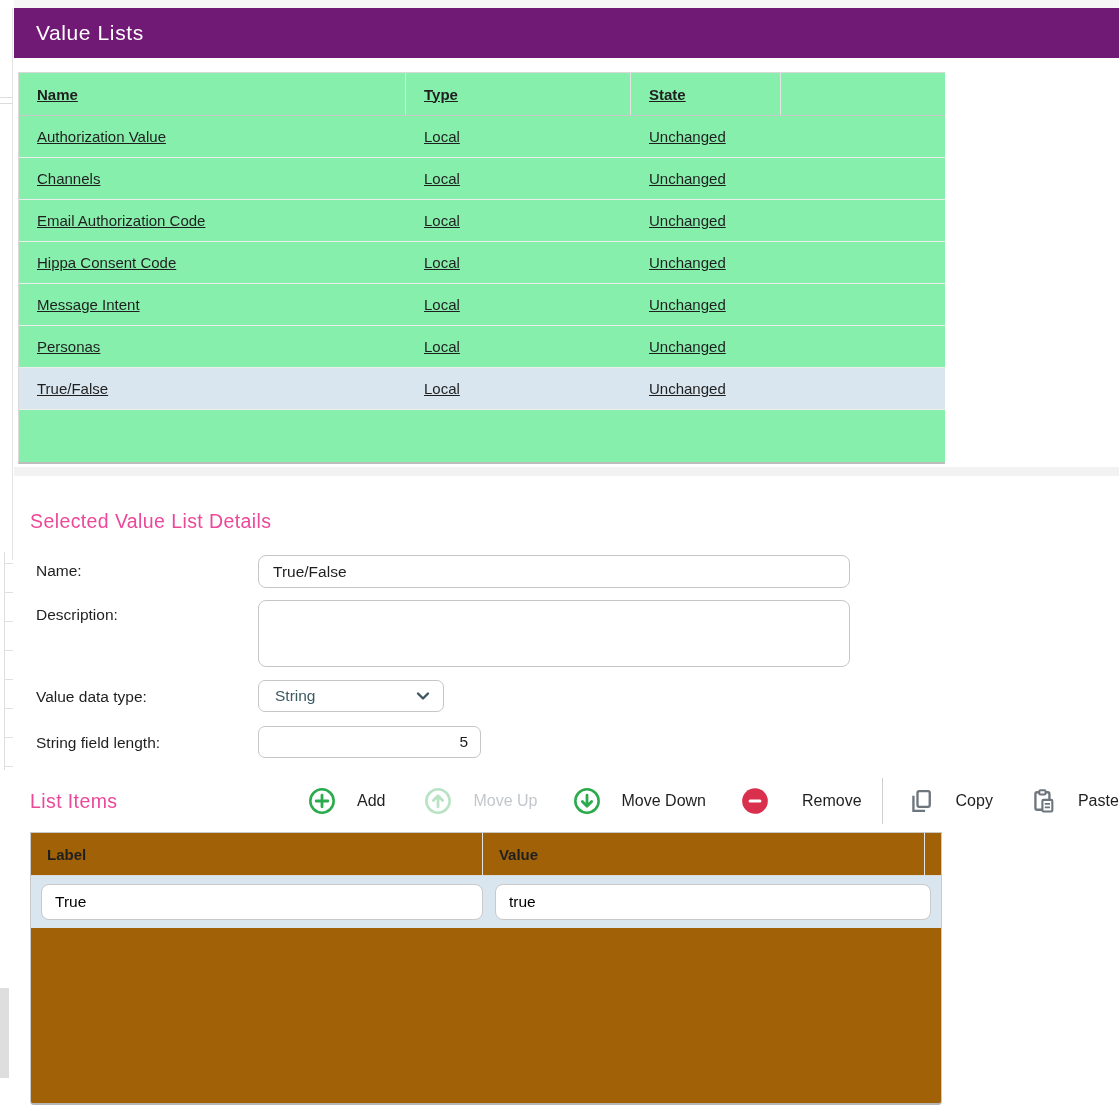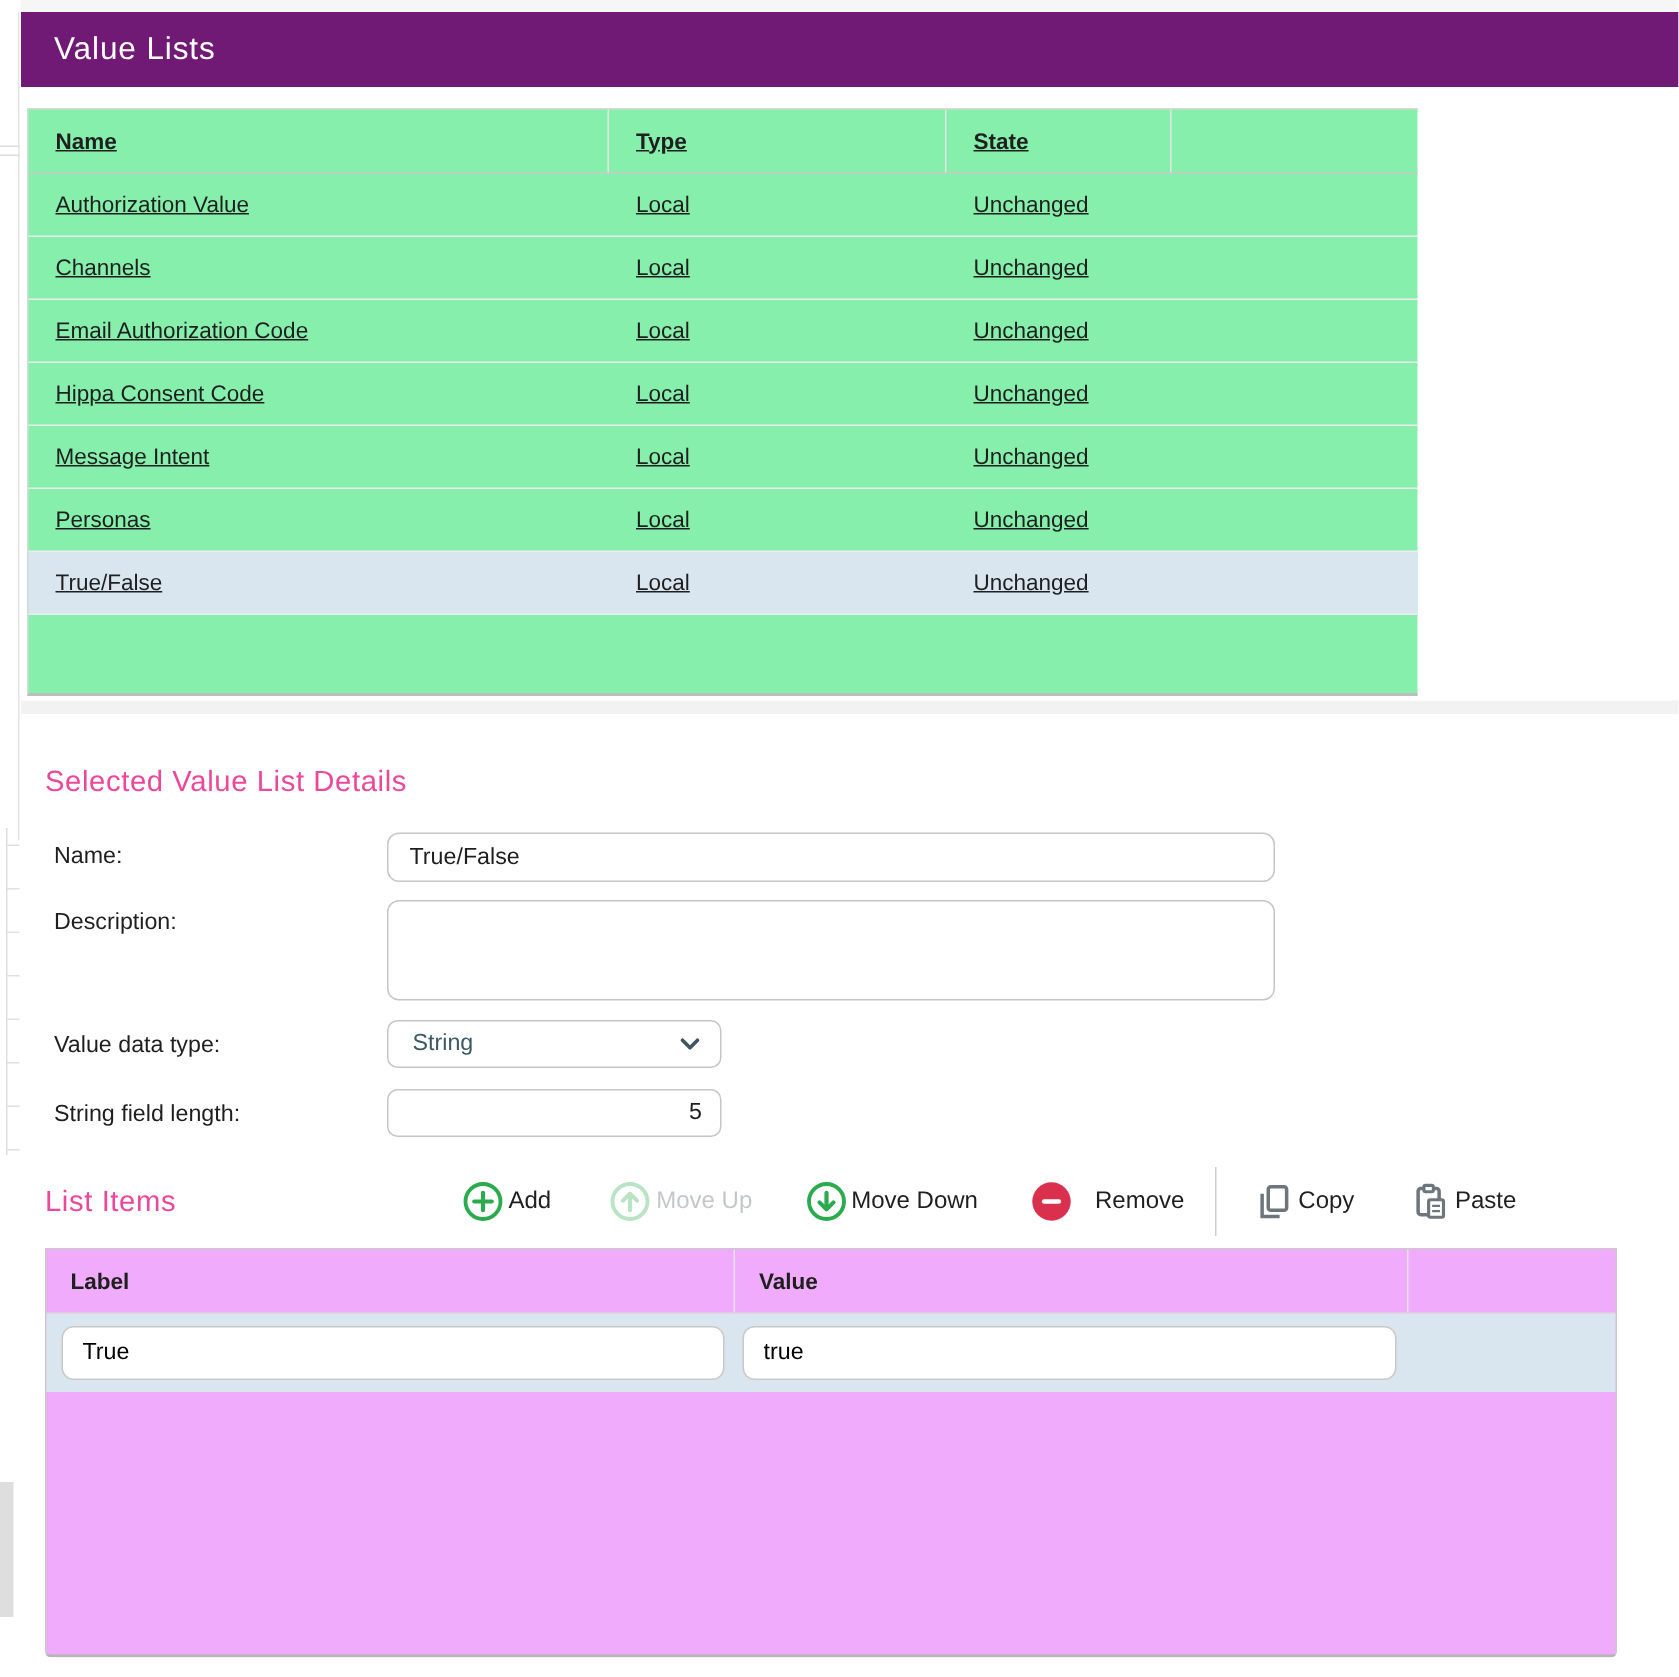--- a/index.html
+++ b/index.html
@@ -40,39 +40,39 @@
 
   
   .sec-heading { position:absolute; margin:0; font-size:19.5px; font-weight:400;
                  color:#ec4899; letter-spacing:.4px; }
   .lbl { position:absolute; left:36px; font-size:15.5px; color:#1f1f1f; }
   .fld { position:absolute; border:1px solid #c6c6c6; border-radius:8px;
          font-family:"Liberation Sans", sans-serif; font-size:15.5px; color:#1f1f1f;
          background:#fff; outline:none; }
   .txt-name   { left:258px; top:555px; width:592px; height:33px; padding:0 14px; }
   .txt-desc   { left:258px; top:600px; width:592px; height:67px; padding:8px 14px; resize:none; }
-  .dd         { left:258px; top:680px; width:223px; height:32px; border:1px solid #c6c6c6;
+  .dd         { left:258px; top:680px; width:186px; height:32px; border:1px solid #c6c6c6;
                 border-radius:7px; display:flex; align-items:center; padding:0 12px 0 16px;
                 position:absolute; background:#fff; cursor:default; }
   .dd .dd-val { color:#3c5964; font-size:15.5px; flex:1; }
   .txt-len    { left:258px; top:726px; width:223px; height:32px; padding:0 12px;
                 text-align:right; border-radius:7px; }
 
   
   .toolbar { position:absolute; left:308px; top:779px; height:44px; display:flex; align-items:center; }
   .tb-btn { display:flex; align-items:center; cursor:pointer; }
   .tb-btn .ic { width:28px; height:28px; display:block; }
-  .tb-btn .tb-lbl { margin-left:3px; font-size:16px; color:#1f1f1f; white-space:nowrap; }
+  .tb-btn .tb-lbl { margin-left:21px; font-size:16px; color:#1f1f1f; white-space:nowrap; }
   .tb-btn.disabled .tb-lbl { color:#c3c7cb; }
   .tb-sep { width:1px; height:46px; background:#cfcfcf; margin:0 24px 0 20px; }
   .m1{margin-left:39px;} .m2{margin-left:35px;} .m3{margin-left:35px;gap:12px;} .m4{margin-left:36px;}
 
   
-  .li-table { position:absolute; left:30px; top:832px; width:1048px; height:273px;
-              background:#f0abfc; border:1px solid #c9c9c9; border-bottom:2px solid #b5b5b5;
+  .li-table { position:absolute; left:30px; top:832px; width:912px; height:273px;
+              background:#a16207; border:1px solid #c9c9c9; border-bottom:2px solid #b5b5b5;
               border-radius:0 0 4px 4px; }
   .li-head { display:flex; height:43px; border-bottom:1px solid #dcdcdc; }
   .li-head .th { display:flex; align-items:center; padding-left:16px; font-weight:bold;
                  font-size:15px; border-right:1px solid #e3e3e3; }
   .li-head .th.filler { border-right:none; flex:1; }
   .li-w1 { width:459px; } .li-w2 { width:449px; }
   .li-row-edit { position:relative; height:52px; background:#d9e6f0; }
   .li-row-edit input { position:absolute; top:8px; height:36px; border:1px solid #c9c9c9;
                        border-radius:8px; font-family:"Liberation Sans", sans-serif;
                        font-size:15.5px; padding:0 13px; background:#fff; outline:none; }

